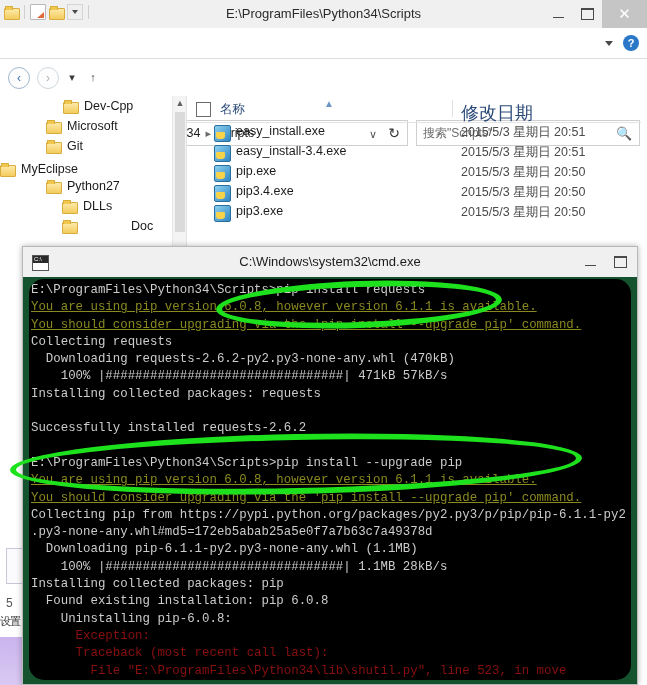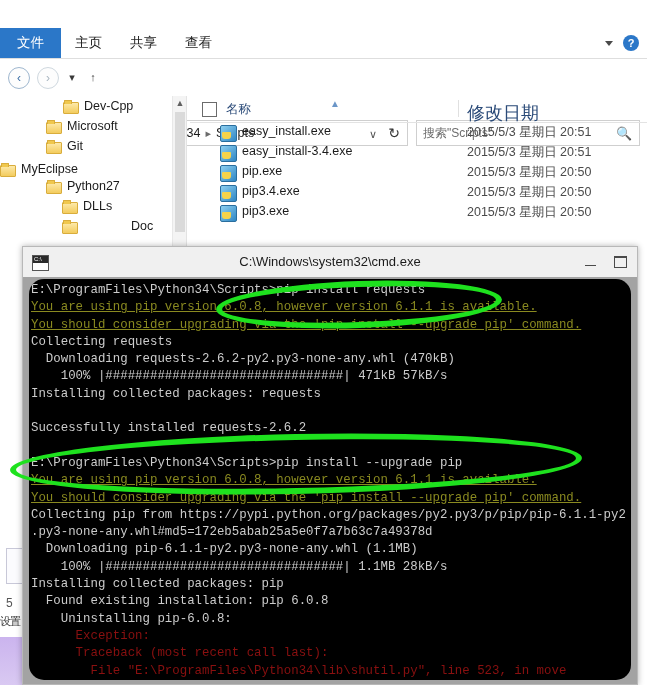--- a/index.html
+++ b/index.html
@@ -114,21 +114,21 @@
   .tree-item .folder-ico { margin-right: 6px; }
   .tree-scroll {
     position: absolute; left: 172px; top: 96px; width: 14px; height: 150px;
     background: #f4f4f4; border-left: 1px solid #e8e8e8;
   }
   .tree-scroll .up { text-align: center; font-size: 9px; color: #606060; padding-top: 2px; }
   .tree-scroll .thumb { position: absolute; left: 2px; top: 16px; width: 10px; height: 120px; background: #dadada; }
   .pane-divider { position: absolute; left: 186px; top: 96px; width: 1px; height: 150px; background: #e3e3e3; }
 
   
-  .ex-list { position: absolute; left: 190px; top: 96px; width: 457px; height: 150px; }
+  .ex-list { position: absolute; left: 184px; top: 96px; width: 457px; height: 150px; }
   .col-head { position: relative; height: 26px; border-bottom: 1px solid #e3e3e3; }
   .chk {
     position: absolute; left: 12px; top: 6px; width: 13px; height: 13px;
     border: 1px solid #6b6b6b; background: #fff;
   }
   .col-name { position: absolute; left: 36px; top: 5px; font-size: 12.5px; color: #2a4a78; }
   .col-sortarrow { position: absolute; left: 140px; top: 2px; color: #6b96c8; font-size: 10px; }
   .col-date { position: absolute; left: 277px; top: 5px; font-size: 18px; color: #2a4a78; }
   .col-divider { position: absolute; left: 268px; top: 4px; width: 1px; height: 17px; background: #e0e0e0; }
   .file-row { position: relative; height: 20px; }
@@ -155,21 +155,21 @@
     position: absolute; left: 0; top: 246px; width: 22px; height: 350px; background: #ffffff;
   }
   .left-box {
     position: absolute; left: 6px; top: 548px; width: 16px; height: 34px;
     border: 1px solid #c8c8d8; background: #fbfbfe;
   }
 
   
   .cmd {
     position: absolute; left: 22px; top: 246px; width: 616px; height: 439px;
-    background: #a3a3a3; border: 1px solid #b8b8b8; box-sizing: border-box;
+    background: #14532d; border: 1px solid #b8b8b8; box-sizing: border-box;
     box-shadow: 0 0 6px rgba(0,0,0,0.30);
   }
   .cmd-title {
     position: relative; height: 30px; background: #f0f0f0;
   }
   .cmd-ico {
     position: absolute; left: 9px; top: 8px; width: 15px; height: 14px;
     background: #ffffff; border: 1px solid #555; font-size: 6px; color: #111;
     line-height: 7px; overflow: hidden;
   }
@@ -202,28 +202,42 @@
   .marker.m1 { left: 216px; top: 281px; width: 274px; height: 35px; transform: rotate(-2deg); }
   .marker.m2 { left: 10px; top: 434px; width: 560px; height: 48px; transform: rotate(-1.2deg); }
 </style>
 </head>
 <body>
 
 <div id="root">
 
   <div class="explorer">
 
+    <div class="ex-titlebar">
+      <div class="qat">
+        <span class="folder-ico"></span>
+        <span class="sep"></span>
+        <span class="doc-ico"></span>
+        <span class="folder-ico"></span>
+        <span class="dropdown-ico"></span>
+        <span class="sep"></span>
+      </div>
+      <div class="ex-title">E:\ProgramFiles\Python34\Scripts</div>
+      <div class="win-btns">
+        <div class="win-btn">
+            <div class="glyph-min"></div>
+          </div>
+        <div class="win-btn">
+            <div class="glyph-max"></div>
+          </div>
+        <div class="win-btn close">✕</div>
+      </div>
+    </div>
 
     <div class="ex-ribbon">
-      <div class="tabs">
-        <div class="tab file">文件</div>
-        <div class="tab">主页</div>
-        <div class="tab">共享</div>
-        <div class="tab">查看</div>
-      </div>
       <div class="ribbon-right">
         <span class="chev-down"></span>
         <span class="help-ico">?</span>
       </div>
     </div>
 
     <div class="ex-addr">
       <div class="nav-btn" style="left:8px;">‹</div>
       <div class="nav-btn fwd" style="left:37px;">›</div>
       <div class="nav-arrow" style="left:64px;">▾</div>

